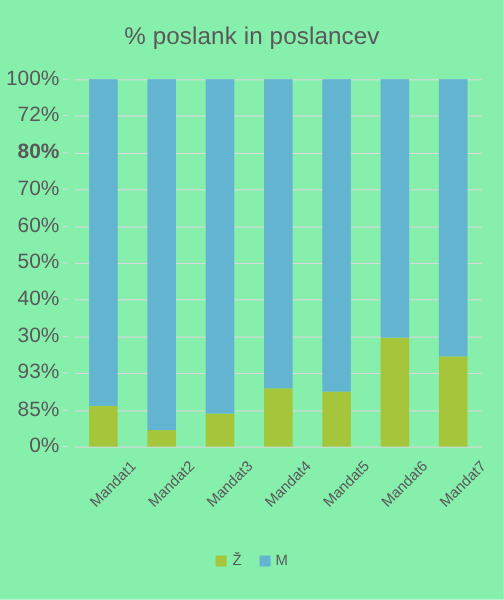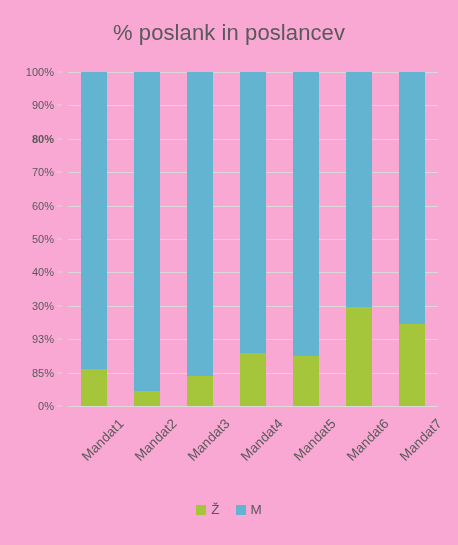--- a/index.html
+++ b/index.html
@@ -12,21 +12,21 @@
     height: 545px;
     font-family: "Liberation Sans", sans-serif;
     -webkit-font-smoothing: antialiased;
     overflow: hidden;
   }
 
   #chart-root {
     position: relative;
     width: 458px;
     height: 545px;
-    background: #f9a8d4;
+    background: #86efac;
   }
 
   
   #chart-title {
     position: absolute;
     left: 0;
     top: 20px;
     width: 458px;
     text-align: center;
     font-size: 22px;
@@ -61,21 +61,21 @@
     position: absolute;
     left: 0;
     top: 72px;
     width: 62px;
     height: 334px;
   }
   .y-tick-label {
     position: absolute;
     right: 8px;
     transform: translateY(-50%);
-    font-size: 11px;
+    font-size: 19px;
     color: #595959;
     white-space: nowrap;
     text-align: right;
   }
   .y-tick-mark {
     position: absolute;
     right: 0;
     width: 5px;
     height: 1px;
     background: #d9d9d9;
@@ -161,21 +161,21 @@
       <div class="y-tick-label" style="top: 200.4px; margin-left: 31px;">40%</div>
       <div class="y-tick-mark" style="top: 200.4px;"></div>
       <div class="y-tick-label" style="top: 167px;">50%</div>
       <div class="y-tick-mark" style="top: 167px;"></div>
       <div class="y-tick-label" style="top: 133.6px;">60%</div>
       <div class="y-tick-mark" style="top: 133.6px;"></div>
       <div class="y-tick-label" style="top: 100.2px; text-align: right;">70%</div>
       <div class="y-tick-mark" style="top: 100.2px;"></div>
       <div class="y-tick-label" style="top: 66.8px; font-weight: bold;">80%</div>
       <div class="y-tick-mark" style="top: 66.8px;"></div>
-      <div class="y-tick-label" style="top: 33.4px;">90%</div>
+      <div class="y-tick-label" style="top: 33.4px;">72%</div>
       <div class="y-tick-mark" style="top: 33.4px;"></div>
       <div class="y-tick-label" style="top: 0px;">100%</div>
       <div class="y-tick-mark" style="top: 0px;"></div>
     </div>
 
   <div id="plot-area">
       <div class="gridline baseline" style="top: 334px;"></div>
       <div class="gridline" style="top: 300.6px;"></div>
       <div class="gridline" style="top: 267.2px;"></div>
       <div class="gridline" style="top: 233.8px;"></div>

